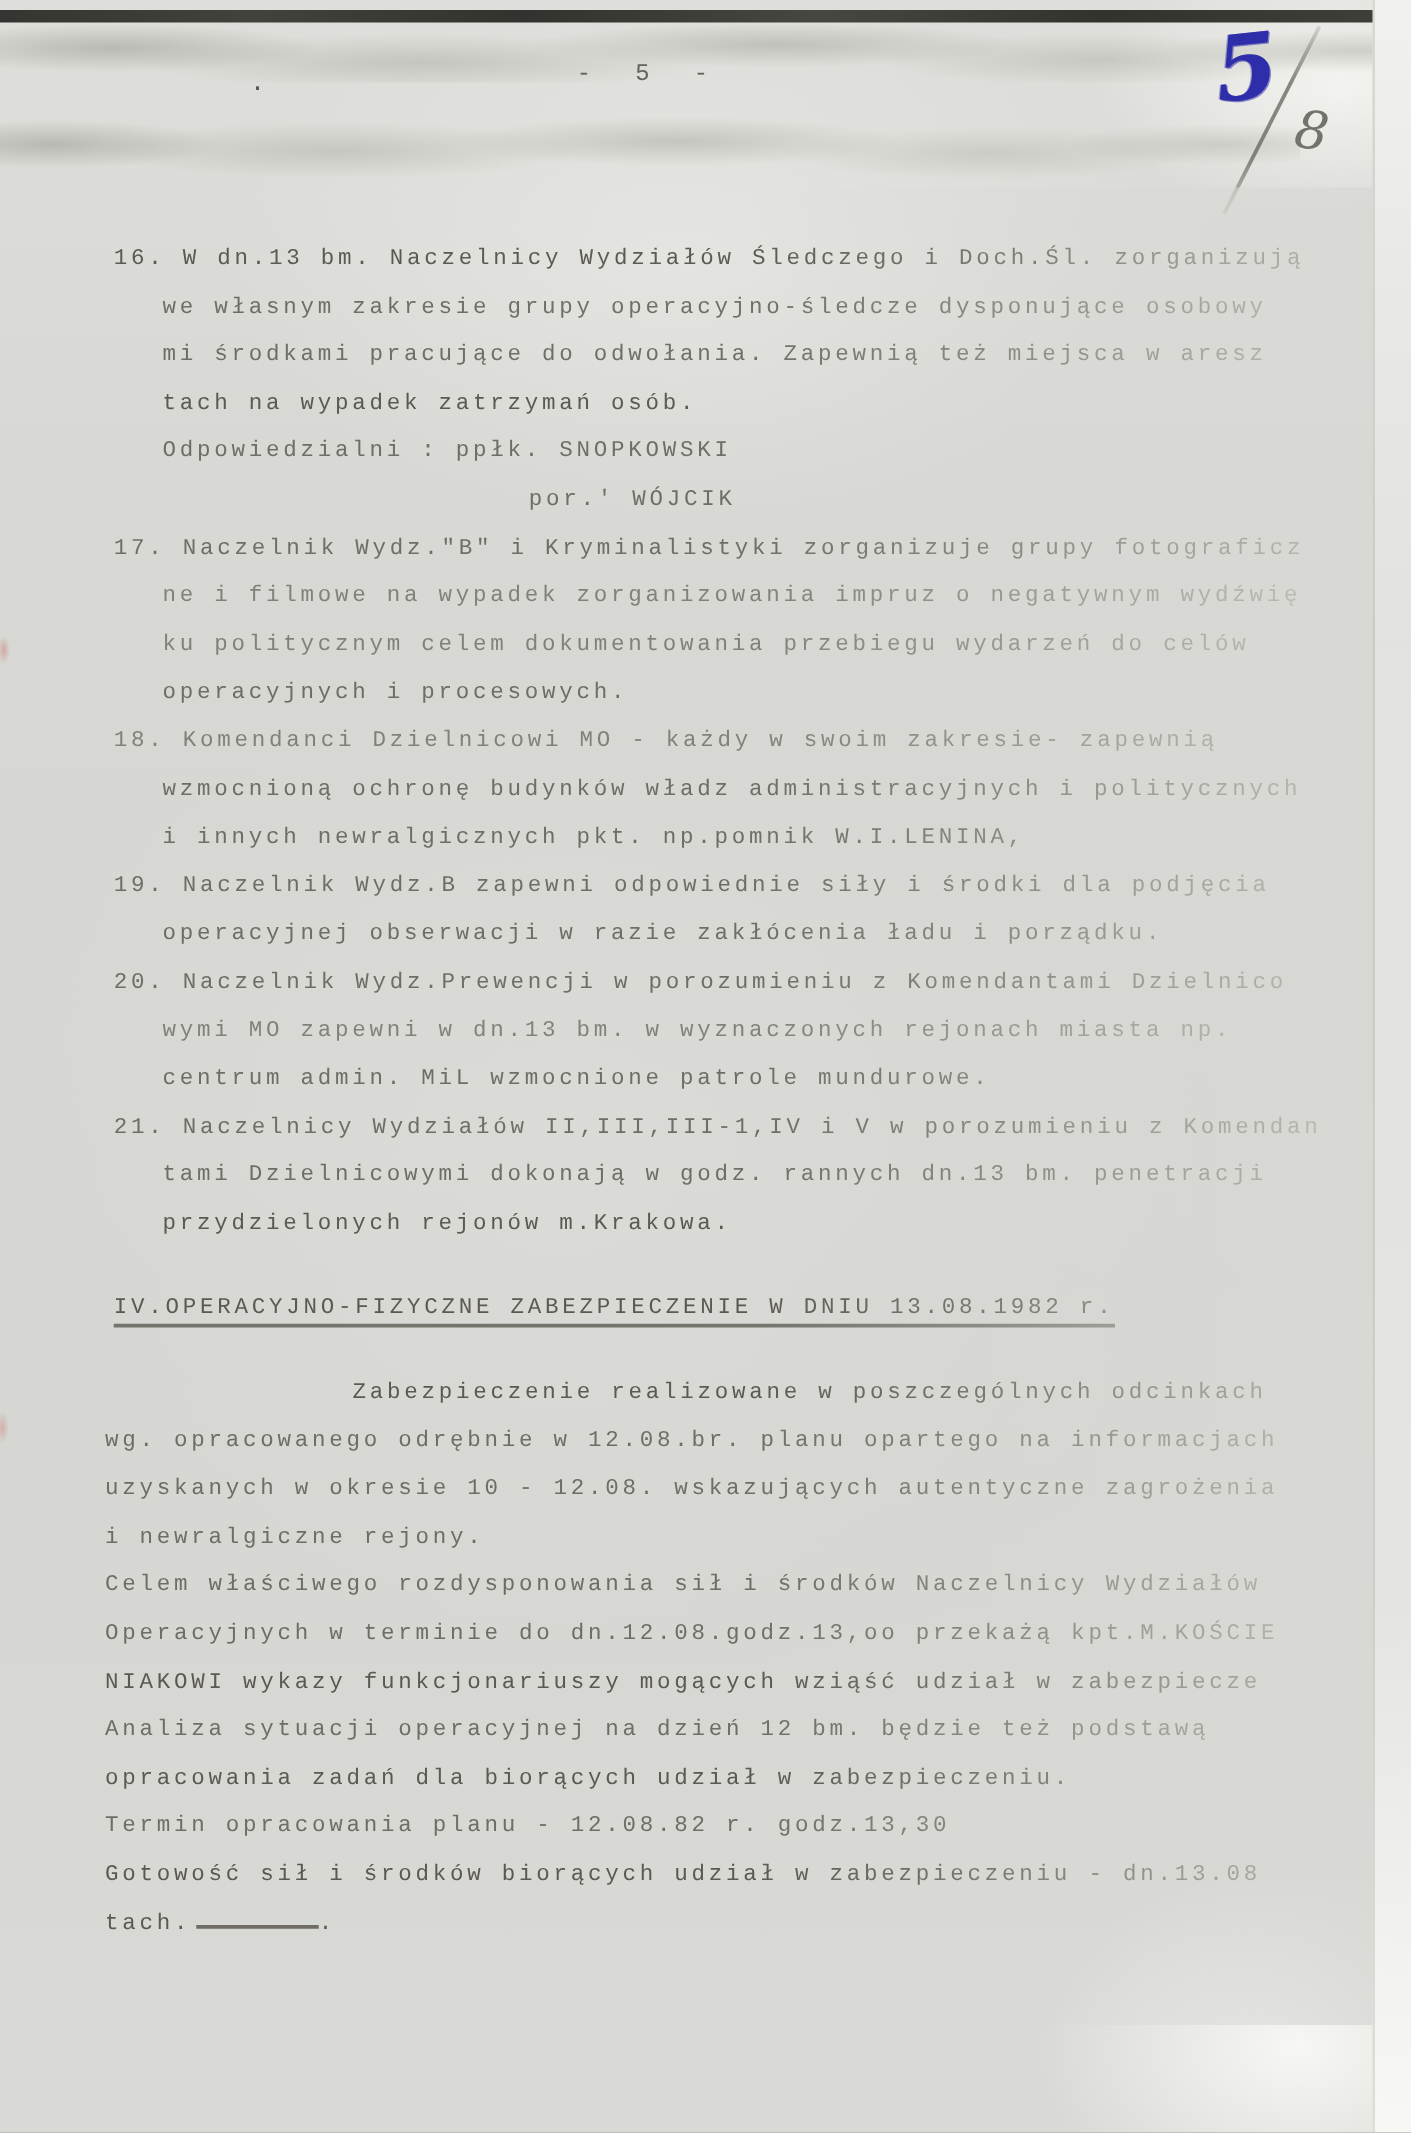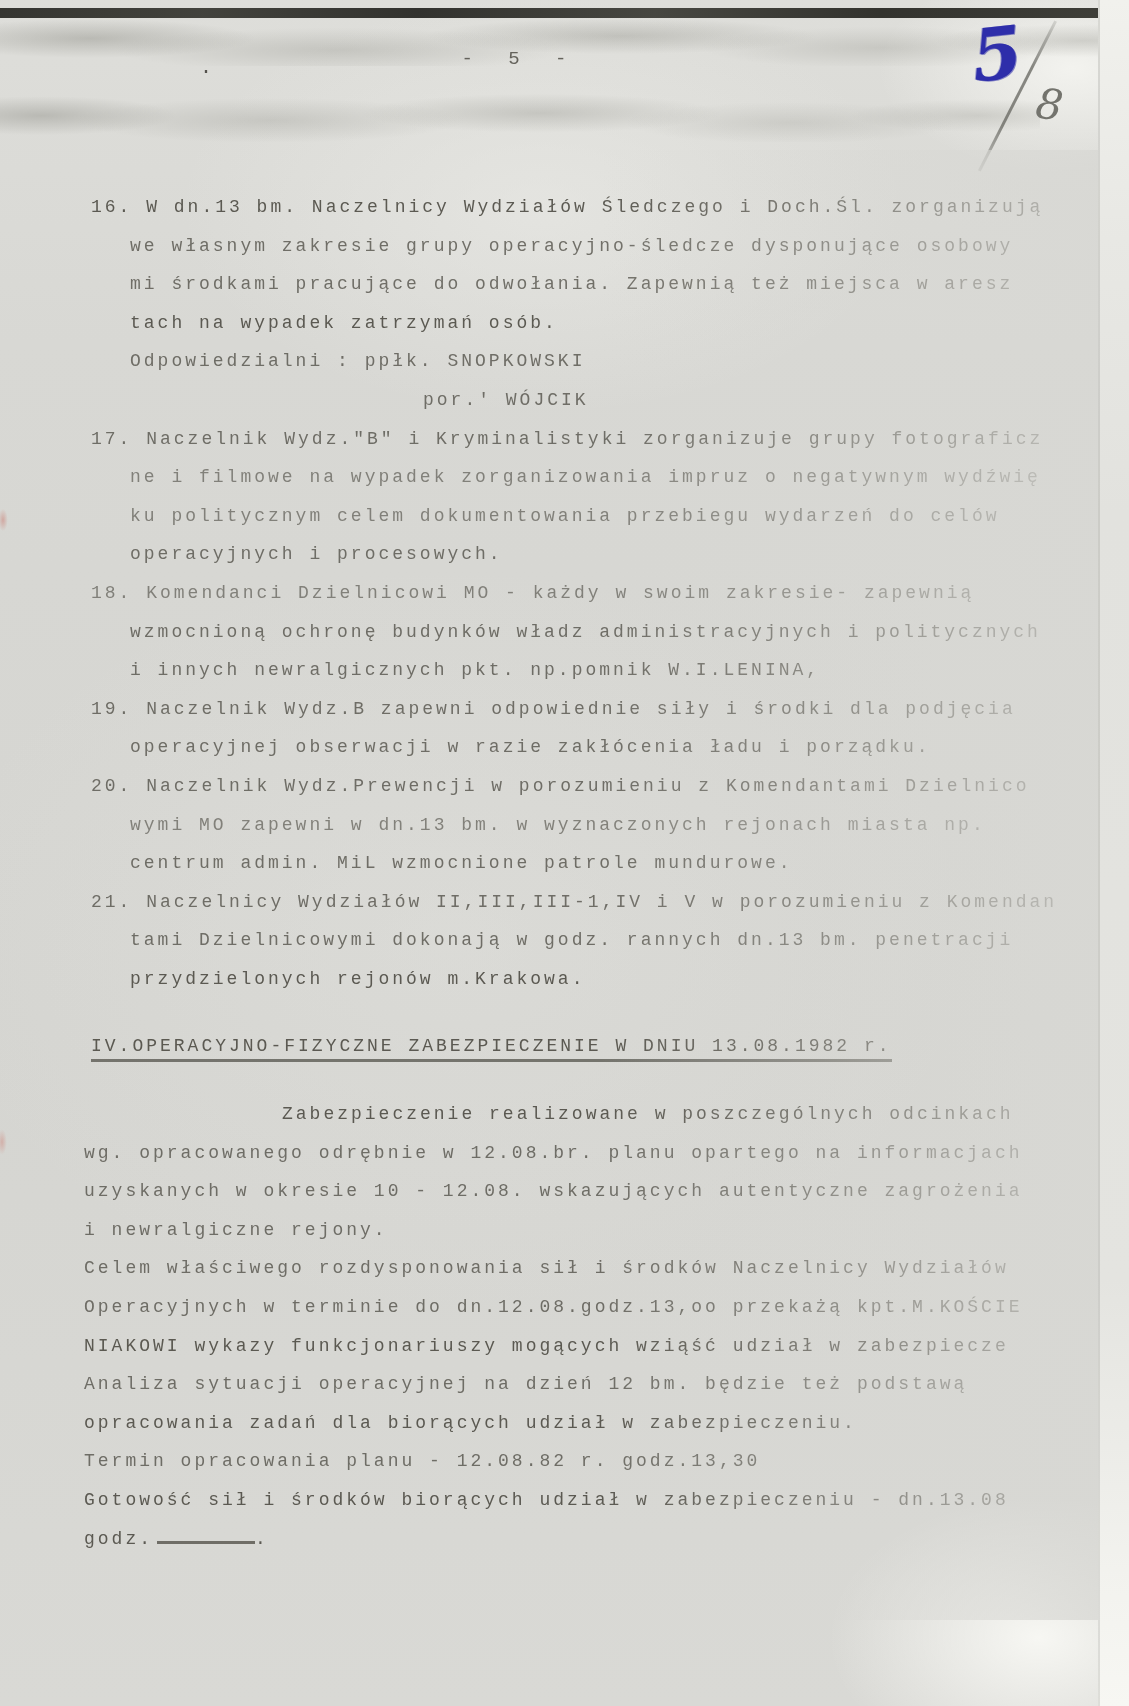--- a/index.html
+++ b/index.html
@@ -127,20 +127,20 @@
 
     <div class="ln f2">Celem właściwego rozdysponowania sił i środków Naczelnicy Wydziałów</div>
     <div class="ln f2">Operacyjnych w terminie do dn.12.08.godz.13,oo przekażą kpt.M.KOŚCIE</div>
     <div class="ln f1">NIAKOWI wykazy funkcjonariuszy mogących wziąść udział w zabezpiecze</div>
     <div class="ln f2">Analiza sytuacji operacyjnej na dzień 12 bm. będzie też podstawą</div>
     <div class="ln f1">opracowania zadań dla biorących udział w zabezpieczeniu.</div>
     <div class="ln f2">Termin opracowania planu - 12.08.82 r. godz.13,30</div>
     <div class="ln f1">Gotowość sił i środków biorących udział w zabezpieczeniu - dn.13.08</div>
 
     <div class="ln f1">
-      <span>godz.</span><span class="blank-underline"></span><span>.</span>
+      <span>tach.</span><span class="blank-underline"></span><span>.</span>
     </div>
 
   </div>
 
   <div class="ink-fade"></div>
 
 </div>
 
 </body></html>

